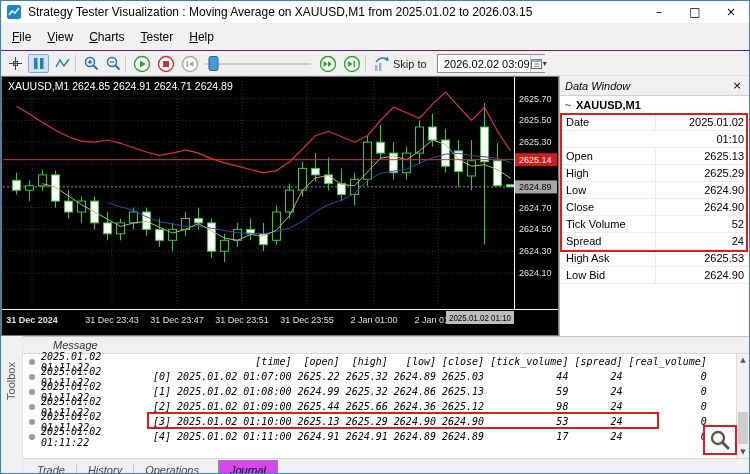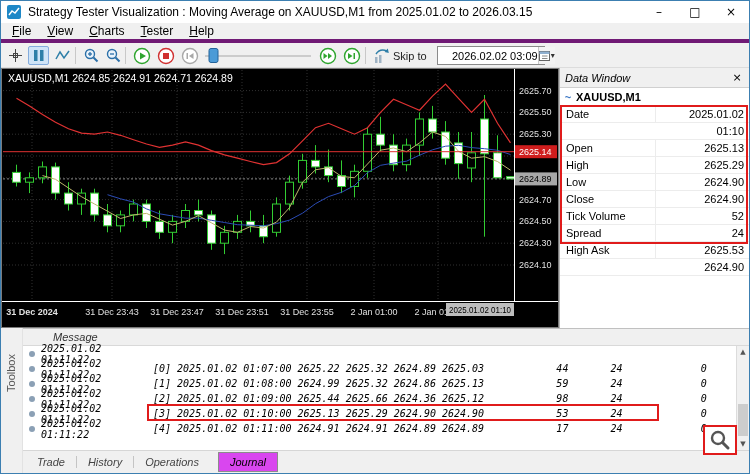--- a/index.html
+++ b/index.html
@@ -8,32 +8,32 @@
 
   
   .titlebar { height:22px; background:#ffffff; display:flex; align-items:center; padding-left:5px; }
   .app-icon { width:16px; height:16px; flex:none; }
   .title-text { font-size:12px; color:#000; margin-left:6px; flex:1; white-space:nowrap; overflow:hidden; }
   .win-btns { display:flex; height:100%; }
   .win-btn { width:36px; height:100%; display:flex; align-items:center; justify-content:center;
              font-family:"DejaVu Sans", sans-serif; font-size:12px; color:#000; cursor:default; }
 
   
-  .menubar { height:20px; background:#f0f0f0; border-bottom:4px solid #701a75; display:flex; align-items:center; padding-left:3px; font-size:12px; color:#000; }
+  .menubar { height:28px; background:#f0f0f0; border-bottom:1px solid #701a75; display:flex; align-items:center; padding-left:3px; font-size:12px; color:#000; }
   .menu-item { padding:2px 8px; }
 
   
   .toolbar { height:25px; background:#f0f0f0; border-bottom:1px solid #dcdcdc; position:relative; }
   .tb { position:absolute; top:3px; }
   .tb-btn { width:21px; height:19px; display:flex; align-items:center; justify-content:center; }
   .tb-btn.pressed { background:#cfe4f7; border:1px solid #84acdd; border-radius:2px; }
   .tb-sep { width:1px; height:17px; background:#c8c8c8; top:4px; }
   .tb-label { font-size:11px; color:#222; top:7px; }
   .datebox { width:108px; height:19px; background:#fff; border:1px solid #8a8a8a; display:flex; align-items:center; font-size:11px; }
-  .datebox .dval { flex:1; padding-left:14px; white-space:nowrap; }
+  .datebox .dval { flex:1; padding-left:6px; white-space:nowrap; }
   .cal-btn { width:24px; height:100%; border-left:1px solid #c8c8c8; display:flex; align-items:center; justify-content:center; gap:1px; background:#f3f3f3; }
   .cal-btn .arr { font-size:8px; color:#333; font-family:"DejaVu Sans",sans-serif; }
 
   
   .main { display:flex; height:260px; }
   .chart-panel { width:558px; height:260px; background:#000; border:1px solid #7a7a7a; position:relative; }
   svg text { font-family:"Liberation Sans", sans-serif; }
 
   .data-window { width:190px; height:260px; background:#fff; border-left:1px solid #b5b5b5; position:relative; font-size:11px; }
   .dw-header { height:20px; background:#f0f0f0; border-bottom:1px solid #d0d0d0; display:flex; align-items:center; padding:0 5px; }
@@ -397,40 +397,42 @@
           </div>
           <div class="dw-row">
             <span class="dw-label">Spread</span>
             <span class="dw-value">24</span>
           </div>
           <div class="dw-row">
             <span class="dw-label">High Ask</span>
             <span class="dw-value">2625.53</span>
           </div>
           <div class="dw-row">
+            <span class="dw-label">Low Bid</span>
             <span class="dw-value">2624.90</span>
           </div>
         </div>
       <div class="dw-annotation"></div>
     </div>
   </div>
 
   <div class="bottom">
     <div class="toolbox-strip">
       <span class="toolbox-label">Toolbox</span>
     </div>
     <div class="bottom-right">
       <div class="journal">
         <div class="j-header">
           <span>Message</span>
         </div>
         <div class="j-rows">
             <div class="j-row">
               <span class="j-icon"></span>
               <span class="j-time">2025.01.02 01:11:22</span>
+              <span class="j-msg">                 [time]  [open]  [high]   [low] [close] [tick_volume] [spread] [real_volume]</span>
             </div>
             <div class="j-row">
               <span class="j-icon"></span>
               <span class="j-time">2025.01.02 01:11:22</span>
               <span class="j-msg">[0] 2025.01.02 01:07:00 2625.22 2625.32 2624.89 2625.03            44       24             0</span>
             </div>
             <div class="j-row">
               <span class="j-icon"></span>
               <span class="j-time">2025.01.02 01:11:22</span>
               <span class="j-msg">[1] 2025.01.02 01:08:00 2624.99 2625.32 2624.86 2625.13            59       24             0</span>

